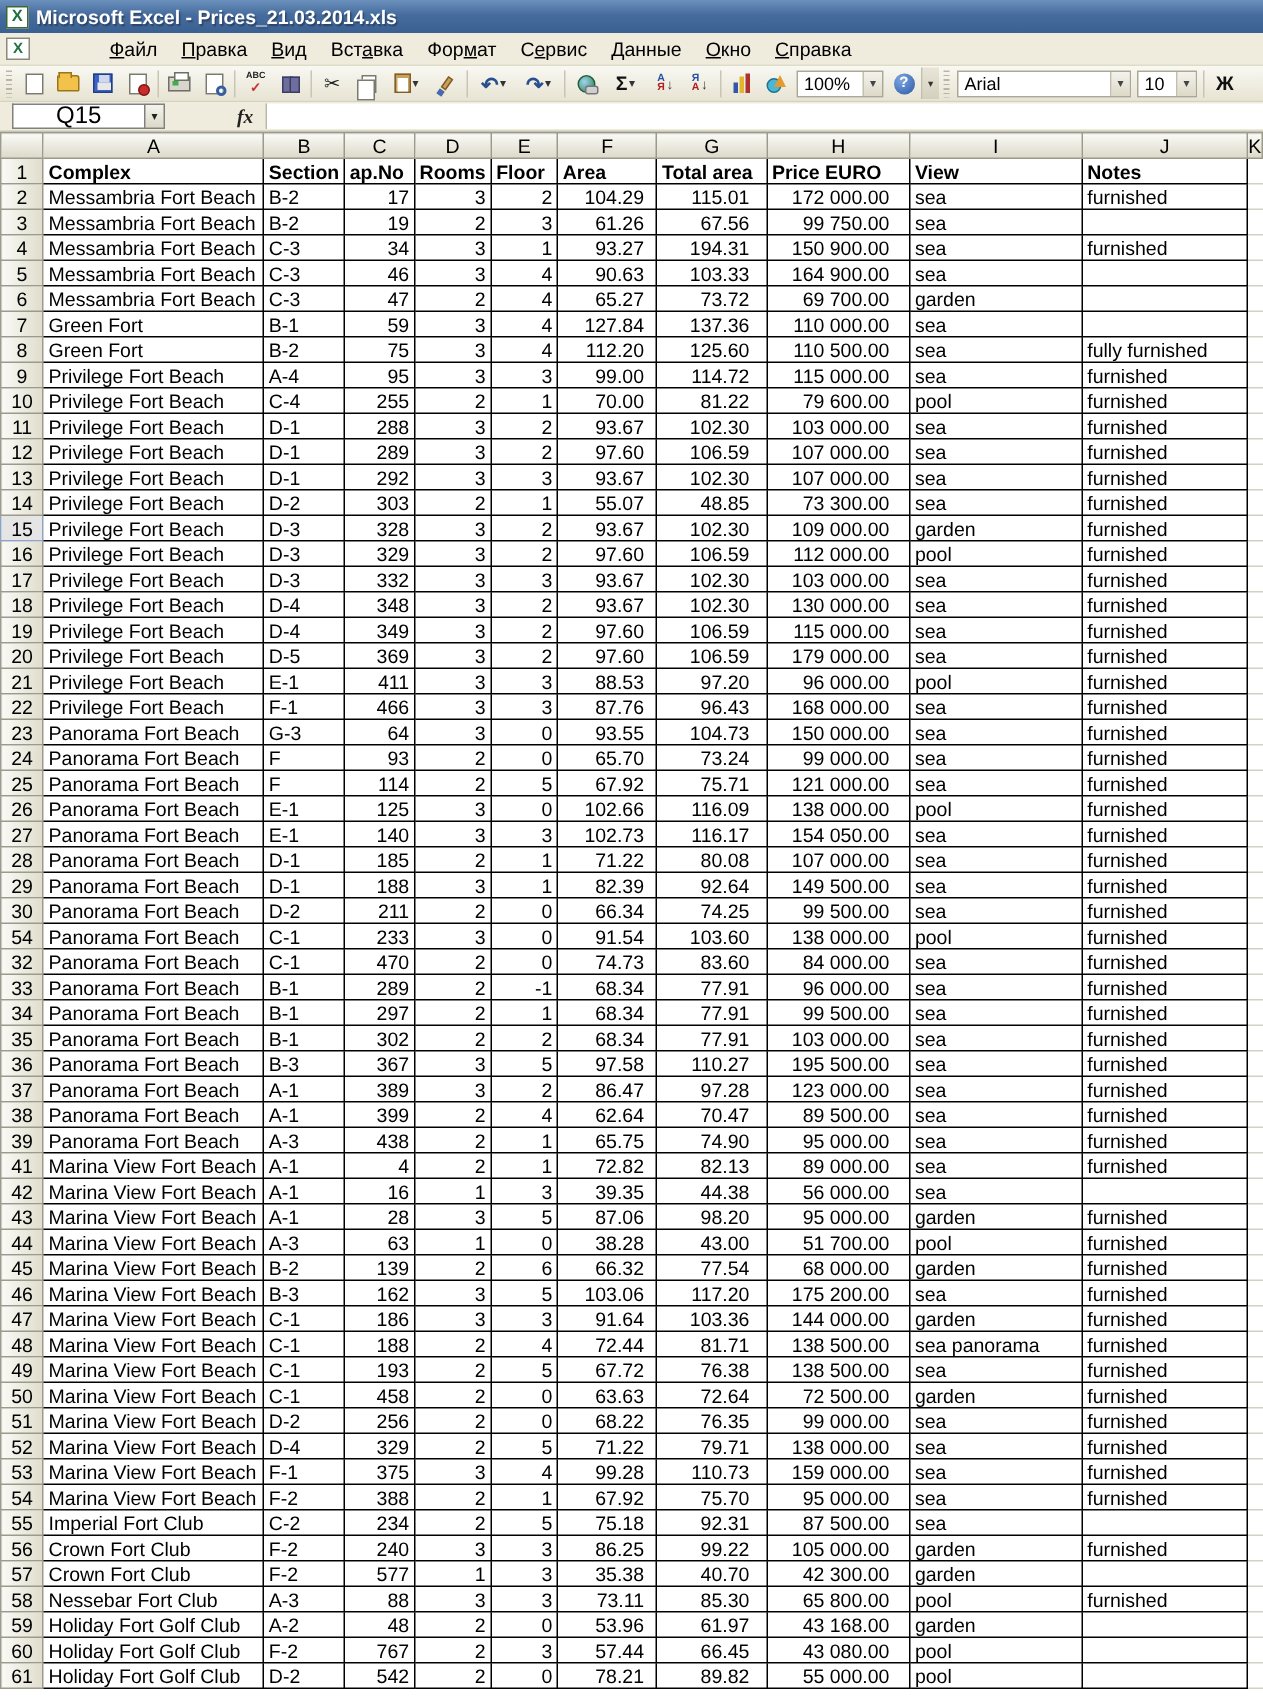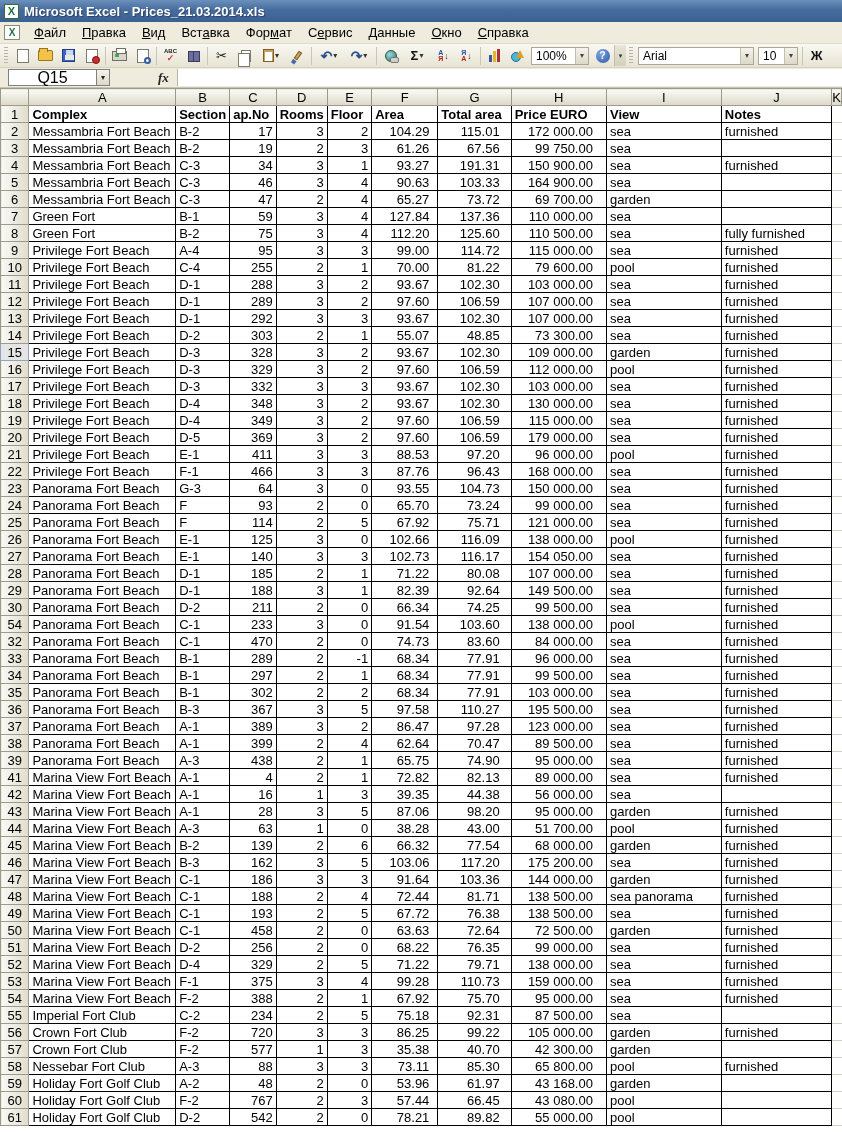--- a/index.html
+++ b/index.html
@@ -113,21 +113,21 @@
 </head>
 <body>
 
 <div class="titlebar">
   <span class="appicon">X</span>
   <span class="title">Microsoft Excel - Prices_21.03.2014.xls</span>
 </div>
 
 <div class="menubar">
   <span class="docicon">X</span>
-  <span id="menu-items" style="display:flex;">
+  <span id="menu-items" style="display:flex;margin-left:39px;">
       <span class="menu-item"><u>Ф</u>айл</span>
       <span class="menu-item"><u>П</u>равка</span>
       <span class="menu-item"><u>В</u>ид</span>
       <span class="menu-item">Вст<u>а</u>вка</span>
       <span class="menu-item">Фор<u>м</u>ат</span>
       <span class="menu-item">С<u>е</u>рвис</span>
       <span class="menu-item"><u>Д</u>анные</span>
       <span class="menu-item"><u>О</u>кно</span>
       <span class="menu-item"><u>С</u>правка</span>
     </span>
@@ -332,21 +332,21 @@
           <td class="kc"></td>
         </tr>
         <tr>
           <th class="rh">4</th>
           <td class="c al">Messambria Fort Beach</td>
           <td class="c al">C-3</td>
           <td class="c ar pr3">34</td>
           <td class="c ar pr3">3</td>
           <td class="c ar pr3">1</td>
           <td class="c ar pr8">93.27</td>
-          <td class="c ar pr11">191.31</td>
+          <td class="c ar pr11">194.31</td>
           <td class="c ar pr13">150 900.00</td>
           <td class="c al">sea</td>
           <td class="c al">furnished</td>
           <td class="kc"></td>
         </tr>
         <tr>
           <th class="rh">5</th>
           <td class="c al">Messambria Fort Beach</td>
           <td class="c al">C-3</td>
           <td class="c ar pr3">46</td>
@@ -1042,21 +1042,21 @@
           <td class="c ar pr11">92.31</td>
           <td class="c ar pr13">87 500.00</td>
           <td class="c al">sea</td>
           <td class="c al"></td>
           <td class="kc"></td>
         </tr>
         <tr>
           <th class="rh">56</th>
           <td class="c al">Crown Fort Club</td>
           <td class="c al">F-2</td>
-          <td class="c ar pr3">720</td>
+          <td class="c ar pr3">240</td>
           <td class="c ar pr3">3</td>
           <td class="c ar pr3">3</td>
           <td class="c ar pr8">86.25</td>
           <td class="c ar pr11">99.22</td>
           <td class="c ar pr13">105 000.00</td>
           <td class="c al">garden</td>
           <td class="c al">furnished</td>
           <td class="kc"></td>
         </tr>
         <tr>

